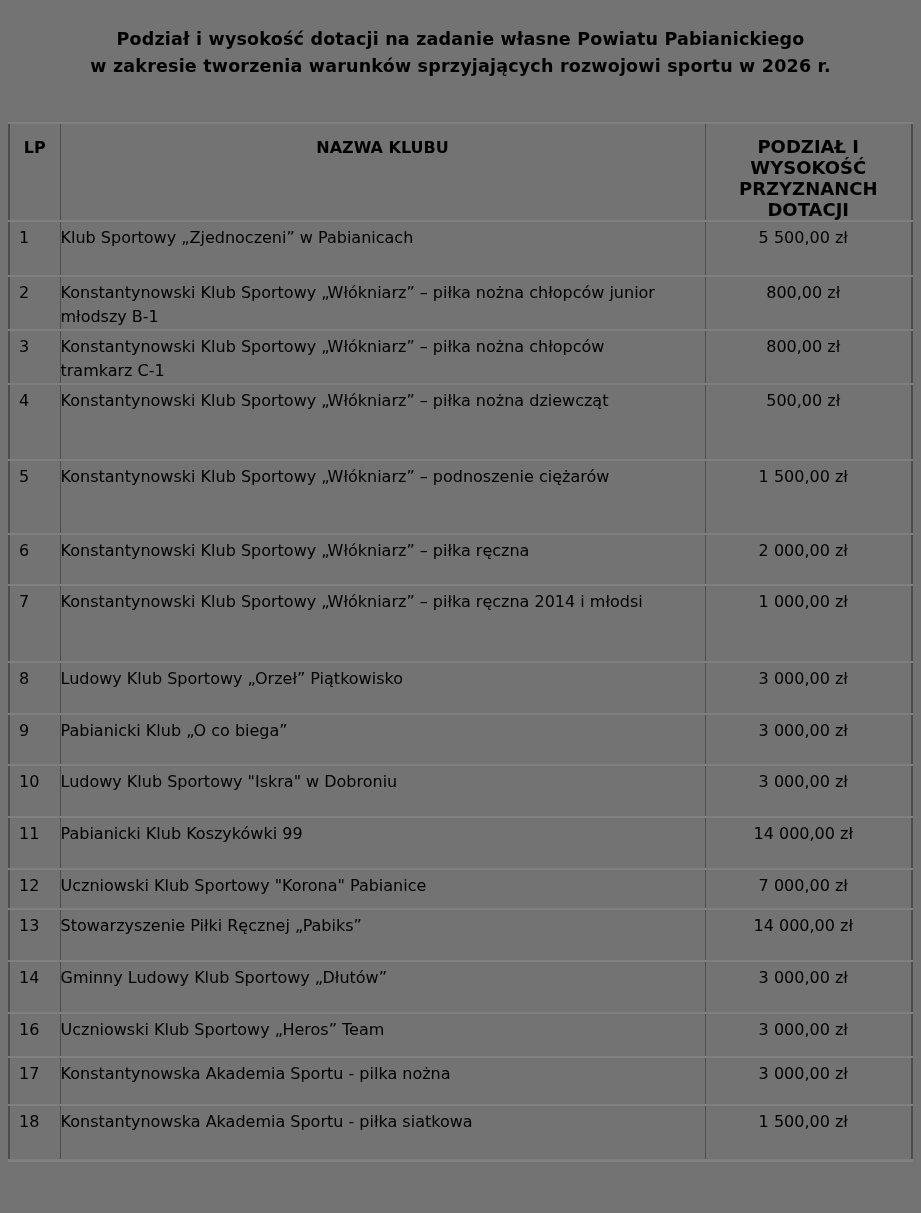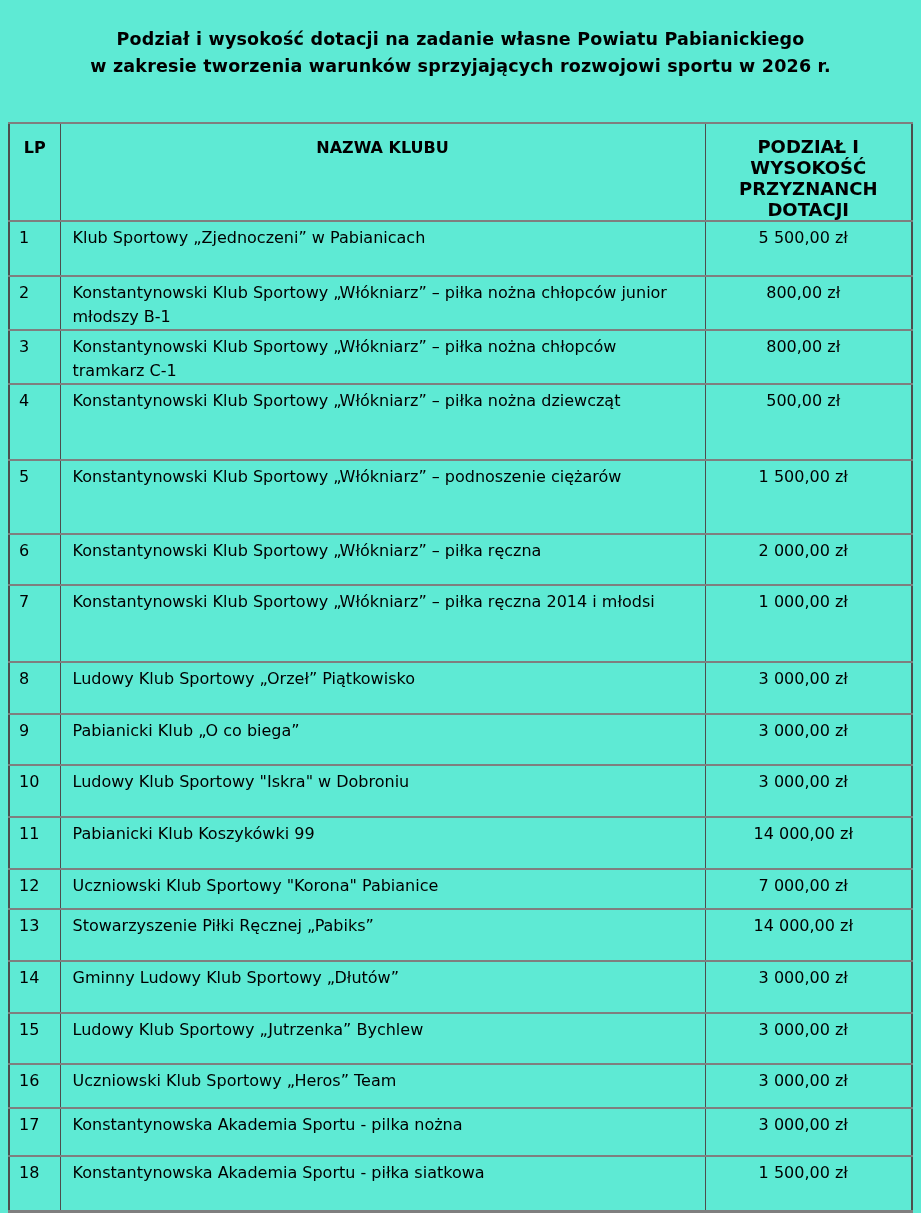--- a/index.html
+++ b/index.html
@@ -6,21 +6,21 @@
   html, body {
     width: 921px;
     background: #ffffff;
     font-family: "DejaVu Sans", "Liberation Sans", sans-serif;
     color: #000000;
   }
   .page {
     position: relative;
     width: 921px;
     height: 1213px;
-    background: #5eead4;
+    background: #737373;
     overflow: hidden;
   }
   .doc-title {
     position: absolute;
     top: 26px;
     left: 0;
     width: 921px;
     text-align: center;
     font-size: 17.5px;
     font-weight: bold;
@@ -56,21 +56,21 @@
     padding-top: 12px;
   }
   th.amount-header { font-size: 18px; line-height: 21px; }
   th.amount-header .wrap { width: 140px; margin: 0 auto; }
   td.lp-cell {
     text-align: left;
     padding-left: 9px;
   }
   td.name-cell {
     text-align: left;
-    padding-left: 12px;
+    padding-left: 0;
     padding-right: 34px;
   }
   td.amount-cell {
     text-align: center;
     padding-right: 10px;
   }
 </style>
 </head>
 <body>
 
@@ -160,25 +160,20 @@
       <tr style="height:52px">
         <td class="lp-cell">13</td>
         <td class="name-cell">Stowarzyszenie Piłki Ręcznej „Pabiks”</td>
         <td class="amount-cell">14 000,00 zł</td>
       </tr>
       <tr style="height:52px">
         <td class="lp-cell">14</td>
         <td class="name-cell">Gminny Ludowy Klub Sportowy „Dłutów”</td>
         <td class="amount-cell">3 000,00 zł</td>
       </tr>
-      <tr style="height:51px">
-        <td class="lp-cell">15</td>
-        <td class="name-cell">Ludowy Klub Sportowy „Jutrzenka” Bychlew</td>
-        <td class="amount-cell">3 000,00 zł</td>
-      </tr>
       <tr style="height:44px">
         <td class="lp-cell">16</td>
         <td class="name-cell">Uczniowski Klub Sportowy „Heros” Team</td>
         <td class="amount-cell">3 000,00 zł</td>
       </tr>
       <tr style="height:48px">
         <td class="lp-cell">17</td>
         <td class="name-cell">Konstantynowska Akademia Sportu - pilka nożna</td>
         <td class="amount-cell">3 000,00 zł</td>
       </tr>

